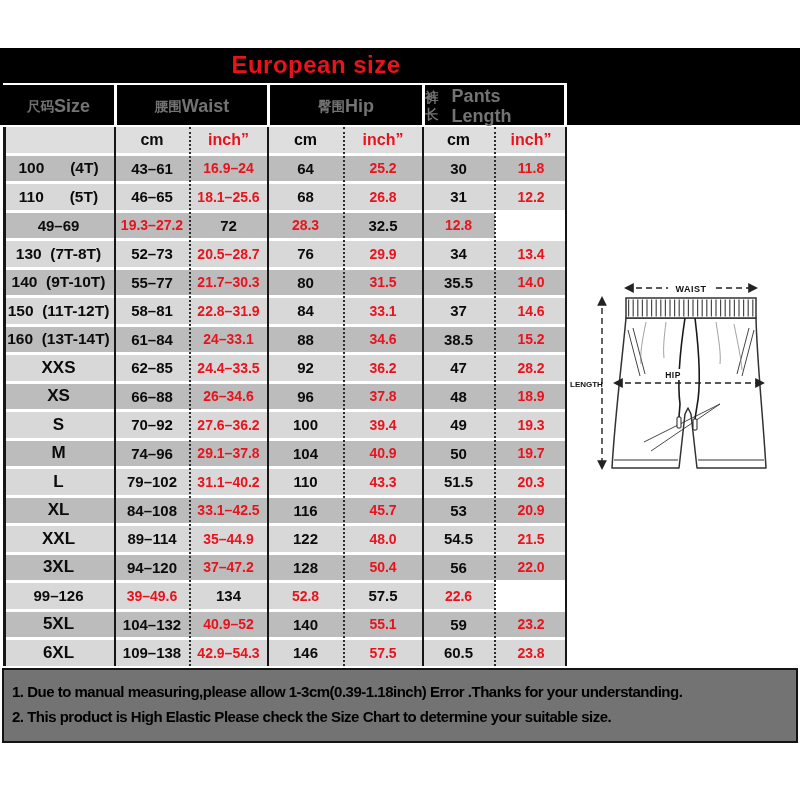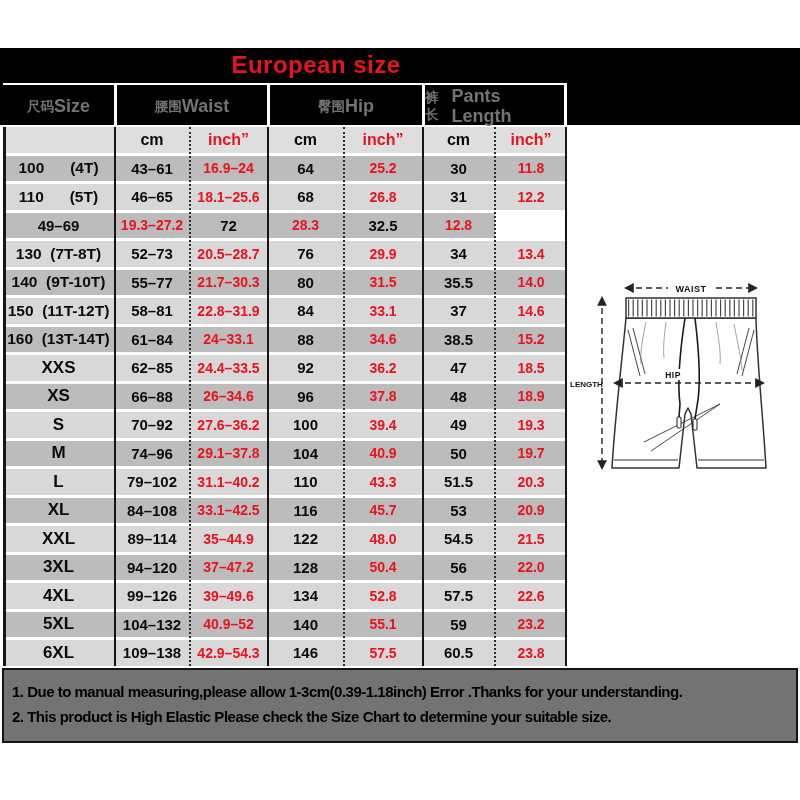--- a/index.html
+++ b/index.html
@@ -142,21 +142,21 @@
         <div class="cell cm">38.5</div>
         <div class="cell in">15.2</div>
       </div>
       <div class="grid-row drow light">
         <div class="cell size">XXS</div>
         <div class="cell cm">62–85</div>
         <div class="cell in">24.4–33.5</div>
         <div class="cell cm">92</div>
         <div class="cell in">36.2</div>
         <div class="cell cm">47</div>
-        <div class="cell in">18.5</div>
+        <div class="cell in">28.2</div>
       </div>
       <div class="grid-row drow dark">
         <div class="cell size">XS</div>
         <div class="cell cm">66–88</div>
         <div class="cell in">26–34.6</div>
         <div class="cell cm">96</div>
         <div class="cell in">37.8</div>
         <div class="cell cm">48</div>
         <div class="cell in">18.9</div>
       </div>
@@ -208,21 +208,20 @@
       <div class="grid-row drow dark">
         <div class="cell size">3XL</div>
         <div class="cell cm">94–120</div>
         <div class="cell in">37–47.2</div>
         <div class="cell cm">128</div>
         <div class="cell in">50.4</div>
         <div class="cell cm">56</div>
         <div class="cell in">22.0</div>
       </div>
       <div class="grid-row drow light">
-        <div class="cell size">4XL</div>
         <div class="cell cm">99–126</div>
         <div class="cell in">39–49.6</div>
         <div class="cell cm">134</div>
         <div class="cell in">52.8</div>
         <div class="cell cm">57.5</div>
         <div class="cell in">22.6</div>
       </div>
       <div class="grid-row drow dark">
         <div class="cell size">5XL</div>
         <div class="cell cm">104–132</div>

